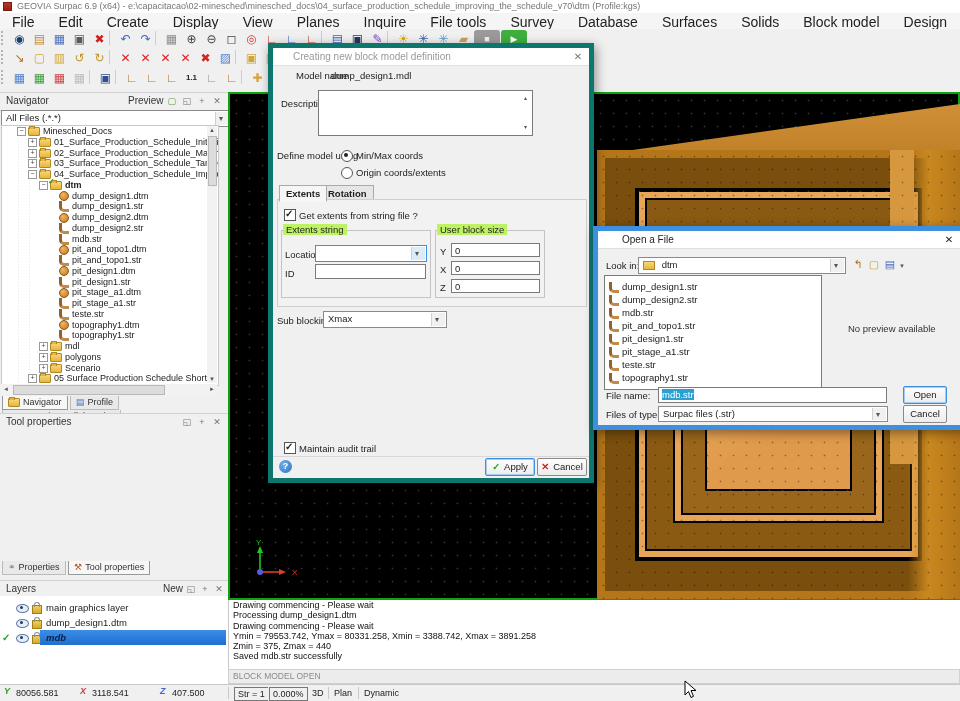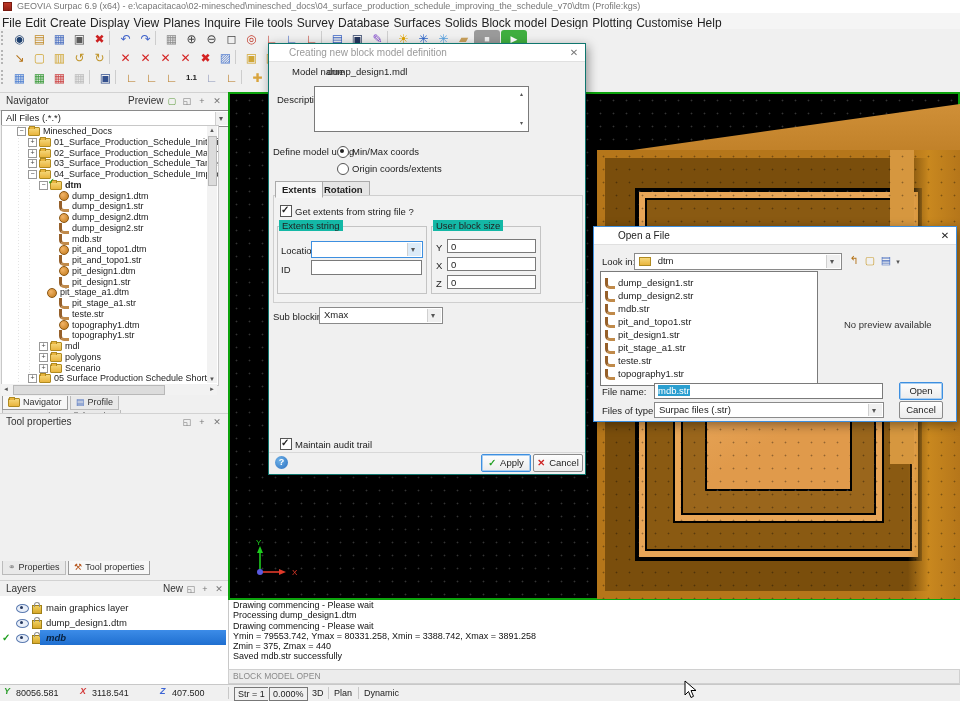--- a/index.html
+++ b/index.html
@@ -5,21 +5,21 @@
   html,body{margin:0;padding:0;background:#222;}
   #root{position:relative;width:960px;height:701px;background:#f0f0f0;overflow:hidden;
         font-family:"Liberation Sans",sans-serif;color:#222;-webkit-font-smoothing:antialiased;}
   .abs{position:absolute;}
   
   #titlebar{left:0;top:0;width:960px;height:13px;background:#fff;border-bottom:1px solid #e2e2e2;}
   #titlebar .appico{position:absolute;left:3px;top:2px;width:9px;height:9px;background:
      linear-gradient(#c23a2a,#8f1f14);box-shadow:inset 0 0 0 1px #7a1a10;}
   #titlebar .t{position:absolute;left:17px;top:1px;font-size:9px;color:#777;white-space:nowrap;}
   #menubar{left:0;top:13px;width:960px;height:16px;background:#f5f5f5;border-bottom:1px solid #e0e0e0;}
-  .mi{display:inline-block;padding:0 2px;font-size:12px;line-height:16px;color:#222;}
+  .mi{display:inline-block;padding:0 12px;font-size:14px;line-height:16px;color:#222;}
   .tbrow{left:0;width:960px;background:#f0f0f0;}
   #tb1{top:29px;height:19px;}
   #tb2{top:48px;height:20px;}
   #tb3{top:68px;height:23px;}
   .grip{display:inline-block;width:4px;height:14px;margin:2px 2px 0 1px;border-left:2px dotted #b5b5b5;vertical-align:top;}
   .tbi{display:inline-block;width:17px;height:16px;margin:1px 0 0 1px;text-align:center;font-size:12px;
        line-height:16px;vertical-align:top;border:1px solid transparent;border-radius:2px;}
   .tbi.pill{width:24px;border-radius:3px;font-size:9px;}
   .tbt{font-size:8px;font-weight:bold;line-height:16px;}
   .tbsep{display:inline-block;width:5px;height:14px;margin-top:2px;border-left:1px solid #cdcdcd;vertical-align:top;}
@@ -86,33 +86,33 @@
   #log{left:228px;top:600px;width:732px;height:69px;background:#fff;border-left:1px solid #c8c8c8;overflow:hidden;}
   .logline{font-size:9px;line-height:10.3px;padding-left:4px;color:#111;white-space:nowrap;}
   #msgstrip{left:228px;top:669px;width:732px;height:15px;background:#ececec;border:1px solid #d0d0d0;
         box-sizing:border-box;font-size:8.5px;color:#8a8a8a;line-height:13px;padding-left:4px;}
   #statusbar{left:0;top:684px;width:960px;height:17px;background:#f0f0f0;border-top:1px solid #c8c8c8;font-size:9.5px;}
   .axisletter{font-weight:bold;font-size:12px;font-style:italic;}
   .sbcell{position:absolute;top:2px;height:12px;line-height:12px;border:1px solid #777;padding:0 3px;font-size:9px;}
   .sbtxt{position:absolute;top:3px;font-size:9px;color:#222;}
   .sbdiv{position:absolute;top:2px;height:12px;border-left:1px solid #c8c8c8;}
   
-  .dialog{background:#f0f0f0;border:1px solid #0f766e;box-shadow:2px 3px 10px rgba(0,0,0,.4);}
+  .dialog{background:#f0f0f0;border:5px solid #0f766e;box-shadow:2px 3px 10px rgba(0,0,0,.4);}
   .dlgtitle{position:absolute;left:0;top:0;right:0;height:17px;background:#fff;border-bottom:1px solid #e0e0e0;}
   .dlgtitle .cap{position:absolute;top:3px;font-size:10px;color:#9a9a9a;white-space:nowrap;}
   .dlgclose{position:absolute;top:2px;width:14px;height:13px;color:#777;font-size:10px;line-height:13px;text-align:center;}
   .dlbl{position:absolute;font-size:9.5px;color:#222;white-space:nowrap;}
   .dinput{position:absolute;background:#fff;border:1px solid #7a7a7a;font-size:9.5px;line-height:13px;padding-left:3px;
         white-space:nowrap;overflow:hidden;}
   .cbx{position:absolute;width:10px;height:10px;background:#fff;border:1px solid #555;}
   .cbx.checked::after{content:"✓";position:absolute;left:0px;top:-2px;font-size:10px;color:#222;font-weight:bold;}
   .radio{position:absolute;width:10px;height:10px;border:1px solid #555;border-radius:50%;background:#fff;}
   .radio.sel::after{content:"";position:absolute;left:2px;top:2px;width:4px;height:4px;border-radius:50%;background:#222;}
   .groupbox{position:absolute;border:1px solid #c4c4c4;}
-  .grouplegend{position:absolute;font-size:9.5px;color:#222;background:#14b8a6;padding:0 3px;white-space:nowrap;}
+  .grouplegend{position:absolute;font-size:9.5px;color:#222;background:#bef264;padding:0 3px;white-space:nowrap;}
   .dtab{position:absolute;height:15px;line-height:15px;padding:0 6px;font-size:9.5px;font-weight:bold;
         border:1px solid #aaa;background:#e6e6e6;color:#222;}
   .dtab.active{background:#f6f6f6;border-bottom-color:#f6f6f6;}
   .btn{position:absolute;background:linear-gradient(#fdfdfd,#ececec);border:1px solid #8a8a8a;border-radius:2px;
         font-size:9.5px;text-align:center;color:#222;}
   .btn.focus{border:1px solid #3d8fe0;box-shadow:0 0 0 1px #a8cdf0 inset;}
   .spin{position:absolute;right:1px;width:11px;font-size:6px;color:#555;text-align:center;}
   .helpico{position:absolute;width:13px;height:13px;border-radius:50%;background:radial-gradient(circle at 35% 35%,#6fb2e8,#2a6fc0);
         color:#fff;font-size:9px;font-weight:bold;text-align:center;line-height:13px;}
   .filerow{height:13px;line-height:13px;font-size:9.5px;white-space:nowrap;padding-left:4px;}
@@ -166,21 +166,21 @@
       <div class="trow" style="padding-left: 37px;"><span class="exp">−</span><span class="tico ico-folder-active"></span><span class="tlabel b">dtm</span></div>
       <div class="trow" style="padding-left: 48px;"><span class="expsp"></span><span class="tico ico-dtm"></span><span class="tlabel">dump_design1.dtm</span></div>
       <div class="trow" style="padding-left: 48px;"><span class="expsp"></span><span class="tico ico-str"></span><span class="tlabel">dump_design1.str</span></div>
       <div class="trow" style="padding-left: 48px;"><span class="expsp"></span><span class="tico ico-dtm"></span><span class="tlabel">dump_design2.dtm</span></div>
       <div class="trow" style="padding-left: 48px;"><span class="expsp"></span><span class="tico ico-str"></span><span class="tlabel">dump_design2.str</span></div>
       <div class="trow" style="padding-left: 48px;"><span class="expsp"></span><span class="tico ico-str"></span><span class="tlabel">mdb.str</span></div>
       <div class="trow" style="padding-left: 48px;"><span class="expsp"></span><span class="tico ico-dtm"></span><span class="tlabel">pit_and_topo1.dtm</span></div>
       <div class="trow" style="padding-left: 48px;"><span class="expsp"></span><span class="tico ico-str"></span><span class="tlabel">pit_and_topo1.str</span></div>
       <div class="trow" style="padding-left: 48px;"><span class="expsp"></span><span class="tico ico-dtm"></span><span class="tlabel">pit_design1.dtm</span></div>
       <div class="trow" style="padding-left: 48px;"><span class="expsp"></span><span class="tico ico-str"></span><span class="tlabel">pit_design1.str</span></div>
-      <div class="trow" style="padding-left: 36px;"><span class="expsp"></span><span class="tico ico-dtm"></span><span class="tlabel">pit_stage_a1.dtm</span></div>
+      <div class="trow" style="padding-left: 48px;"><span class="expsp"></span><span class="tico ico-dtm"></span><span class="tlabel">pit_stage_a1.dtm</span></div>
       <div class="trow" style="padding-left: 48px;"><span class="expsp"></span><span class="tico ico-str"></span><span class="tlabel">pit_stage_a1.str</span></div>
       <div class="trow" style="padding-left: 48px;"><span class="expsp"></span><span class="tico ico-str"></span><span class="tlabel">teste.str</span></div>
       <div class="trow" style="padding-left: 48px;"><span class="expsp"></span><span class="tico ico-dtm"></span><span class="tlabel">topography1.dtm</span></div>
       <div class="trow" style="padding-left: 48px;"><span class="expsp"></span><span class="tico ico-str"></span><span class="tlabel">topography1.str</span></div>
       <div class="trow" style="padding-left: 37px;"><span class="exp">+</span><span class="tico ico-folder"></span><span class="tlabel">mdl</span></div>
       <div class="trow" style="padding-left: 37px;"><span class="exp">+</span><span class="tico ico-folder"></span><span class="tlabel">polygons</span></div>
       <div class="trow" style="padding-left: 37px;"><span class="exp">+</span><span class="tico ico-folder"></span><span class="tlabel">Scenario</span></div>
       <div class="trow" style="padding-left: 26px;"><span class="exp">+</span><span class="tico ico-folder"></span><span class="tlabel">05 Surface Production Schedule Short</span></div>
     </div>
 

